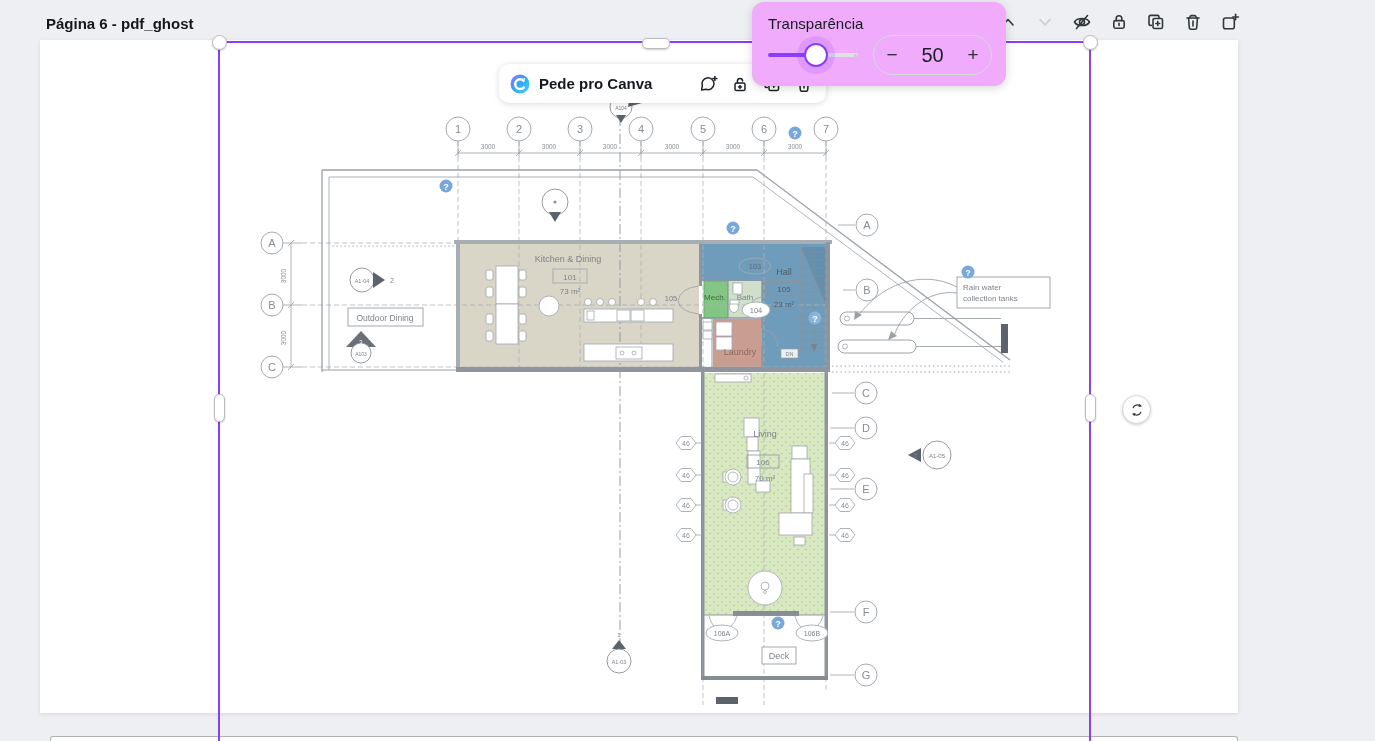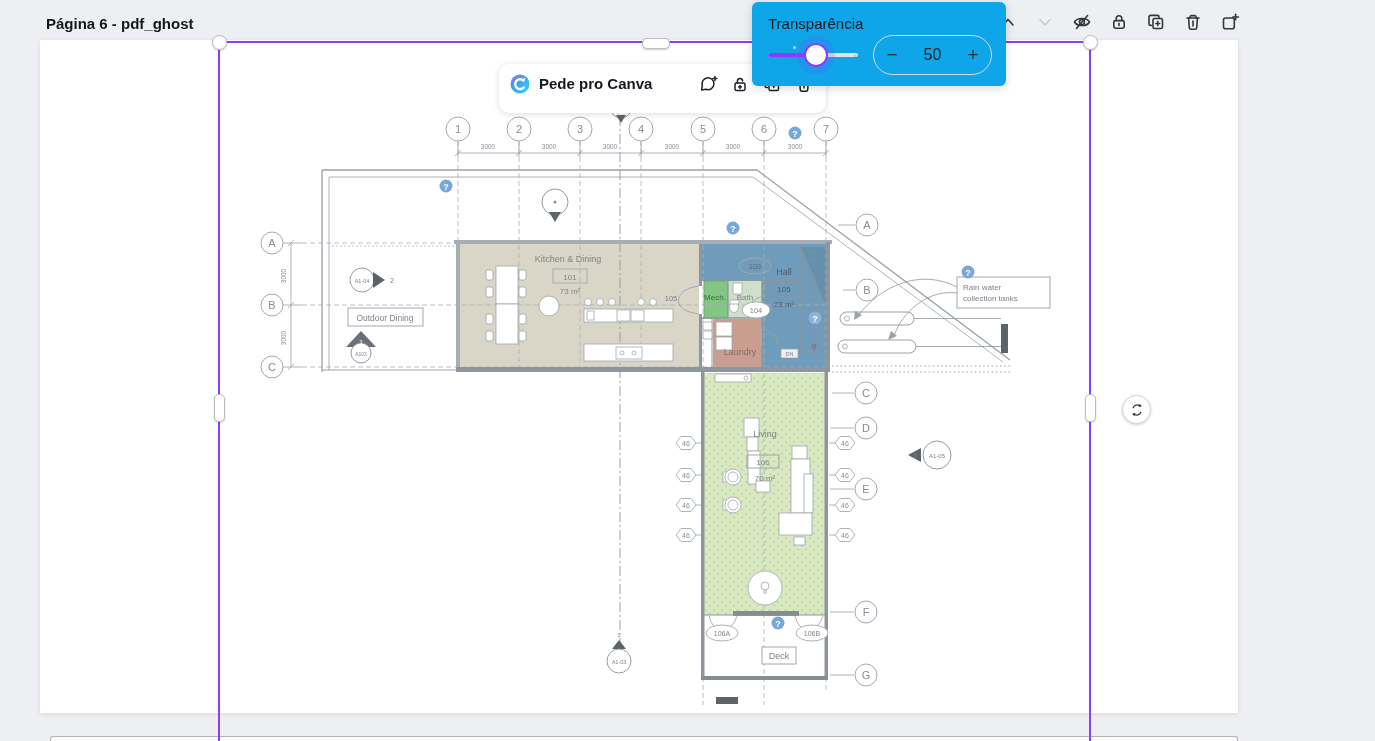--- a/index.html
+++ b/index.html
@@ -3,25 +3,25 @@
 <meta charset="utf-8">
 <style>
   html,body{margin:0;padding:0}
   body{width:1375px;height:741px;background:#edeff2;font-family:"Liberation Sans",sans-serif;position:relative;overflow:hidden}
   .abs{position:absolute}
   .page{background:#fff;box-shadow:0 1px 4px rgba(0,0,0,.10)}
   .title{font-size:15px;font-weight:700;color:#14181d}
   .hicon{width:24px;height:24px;display:flex;align-items:center;justify-content:center;cursor:pointer}
   .hicon svg{stroke:#33383d;fill:none;stroke-width:1.6;stroke-linecap:round;stroke-linejoin:round}
   .hicon.disabled svg{stroke:#c8cbd0}
-  .popup{background:#0ea5e9;border-radius:6px;box-shadow:0 2px 10px rgba(0,0,0,.16);z-index:40}
+  .popup{background:#f0abfc;border-radius:12px;box-shadow:0 2px 10px rgba(0,0,0,.16);z-index:40}
   .popup-title{font-size:15px;color:#181c22}
   .stepper{display:flex;align-items:center;justify-content:space-between;border:1px solid #d7dadd;border-radius:20px;height:38px;width:117px}
   .stepbtn{width:36px;text-align:center;font-size:19px;color:#2f343a;cursor:pointer;line-height:36px}
-  .stepval{font-size:16px;color:#1a1f26}
+  .stepval{font-size:20px;color:#1a1f26}
   .track{height:4px;border-radius:2px;background:#dfe1e5}
   .trackfill{height:4px;border-radius:2px;background:#8b3dff}
   .handle{width:20px;height:20px;background:#fff;border:2px solid #8b3dff;border-radius:50%;box-shadow:0 0 0 7px rgba(139,61,255,.16)}
   .ftoolbar{background:#fff;border-radius:10px;box-shadow:0 1px 6px rgba(0,0,0,.15);display:flex;align-items:center;z-index:30;height:39px}
   .ftlabel{font-size:15px;font-weight:700;color:#15191f}
   .fticon{width:32px;height:39px;display:flex;align-items:center;justify-content:center;cursor:pointer}
   .fticon svg{stroke:#1d2228;fill:none;stroke-width:1.5;stroke-linecap:round;stroke-linejoin:round}
   .sel{background:#8b3dff;z-index:20}
   .handle-pill{background:#fff;border:1px solid #b9bcc2;box-shadow:0 1px 2px rgba(0,0,0,.2);z-index:25}
   .handle-circ{width:13px;height:13px;border-radius:50%;background:#fff;border:1px solid #b9bcc2;box-shadow:0 1px 2px rgba(0,0,0,.2);z-index:25}
@@ -472,21 +472,21 @@
 <div class="abs handle-pill" style="left:1085px;top:394px;width:9px;height:26px;border-radius:5px"></div>
 <div class="abs rotatebtn" style="left:1122px;top:395px">
   <svg width="16" height="16" viewBox="0 0 20 20">
     <path d="M5.2 7.2 A5.4 5.4 0 0 1 13.9 5.1" fill="none" stroke="#33383c" stroke-width="1.5" stroke-linecap="round"></path>
     <polygon points="13.0,2.2 16.3,5.4 11.9,6.4" fill="#33383c"></polygon>
     <path d="M14.8 12.8 A5.4 5.4 0 0 1 6.1 14.9" fill="none" stroke="#33383c" stroke-width="1.5" stroke-linecap="round"></path>
     <polygon points="7.0,17.8 3.7,14.6 8.1,13.6" fill="#33383c"></polygon>
   </svg>
 </div>
 
-<div class="abs ftoolbar" style="left:499px;top:64px;width:311px;padding:0 6px 10px 10px">
+<div class="abs ftoolbar" style="left:499px;top:64px;width:311px;padding:0 6px 0 10px">
   <div style="display:flex;align-items:center;gap:8px;cursor:pointer">
     <svg width="22" height="22" viewBox="0 0 22 22">
       <defs>
           <linearGradient id="aig" x1="0" y1="0" x2="1" y2="1">
         <stop offset="0" stop-color="#9a6cff"></stop>
             <stop offset="0.45" stop-color="#2fa8f3"></stop>
             <stop offset="1" stop-color="#3fd0f6"></stop>
       </linearGradient>
         </defs>
       <circle cx="11" cy="11" r="9.5" fill="url(#aig)"></circle>

